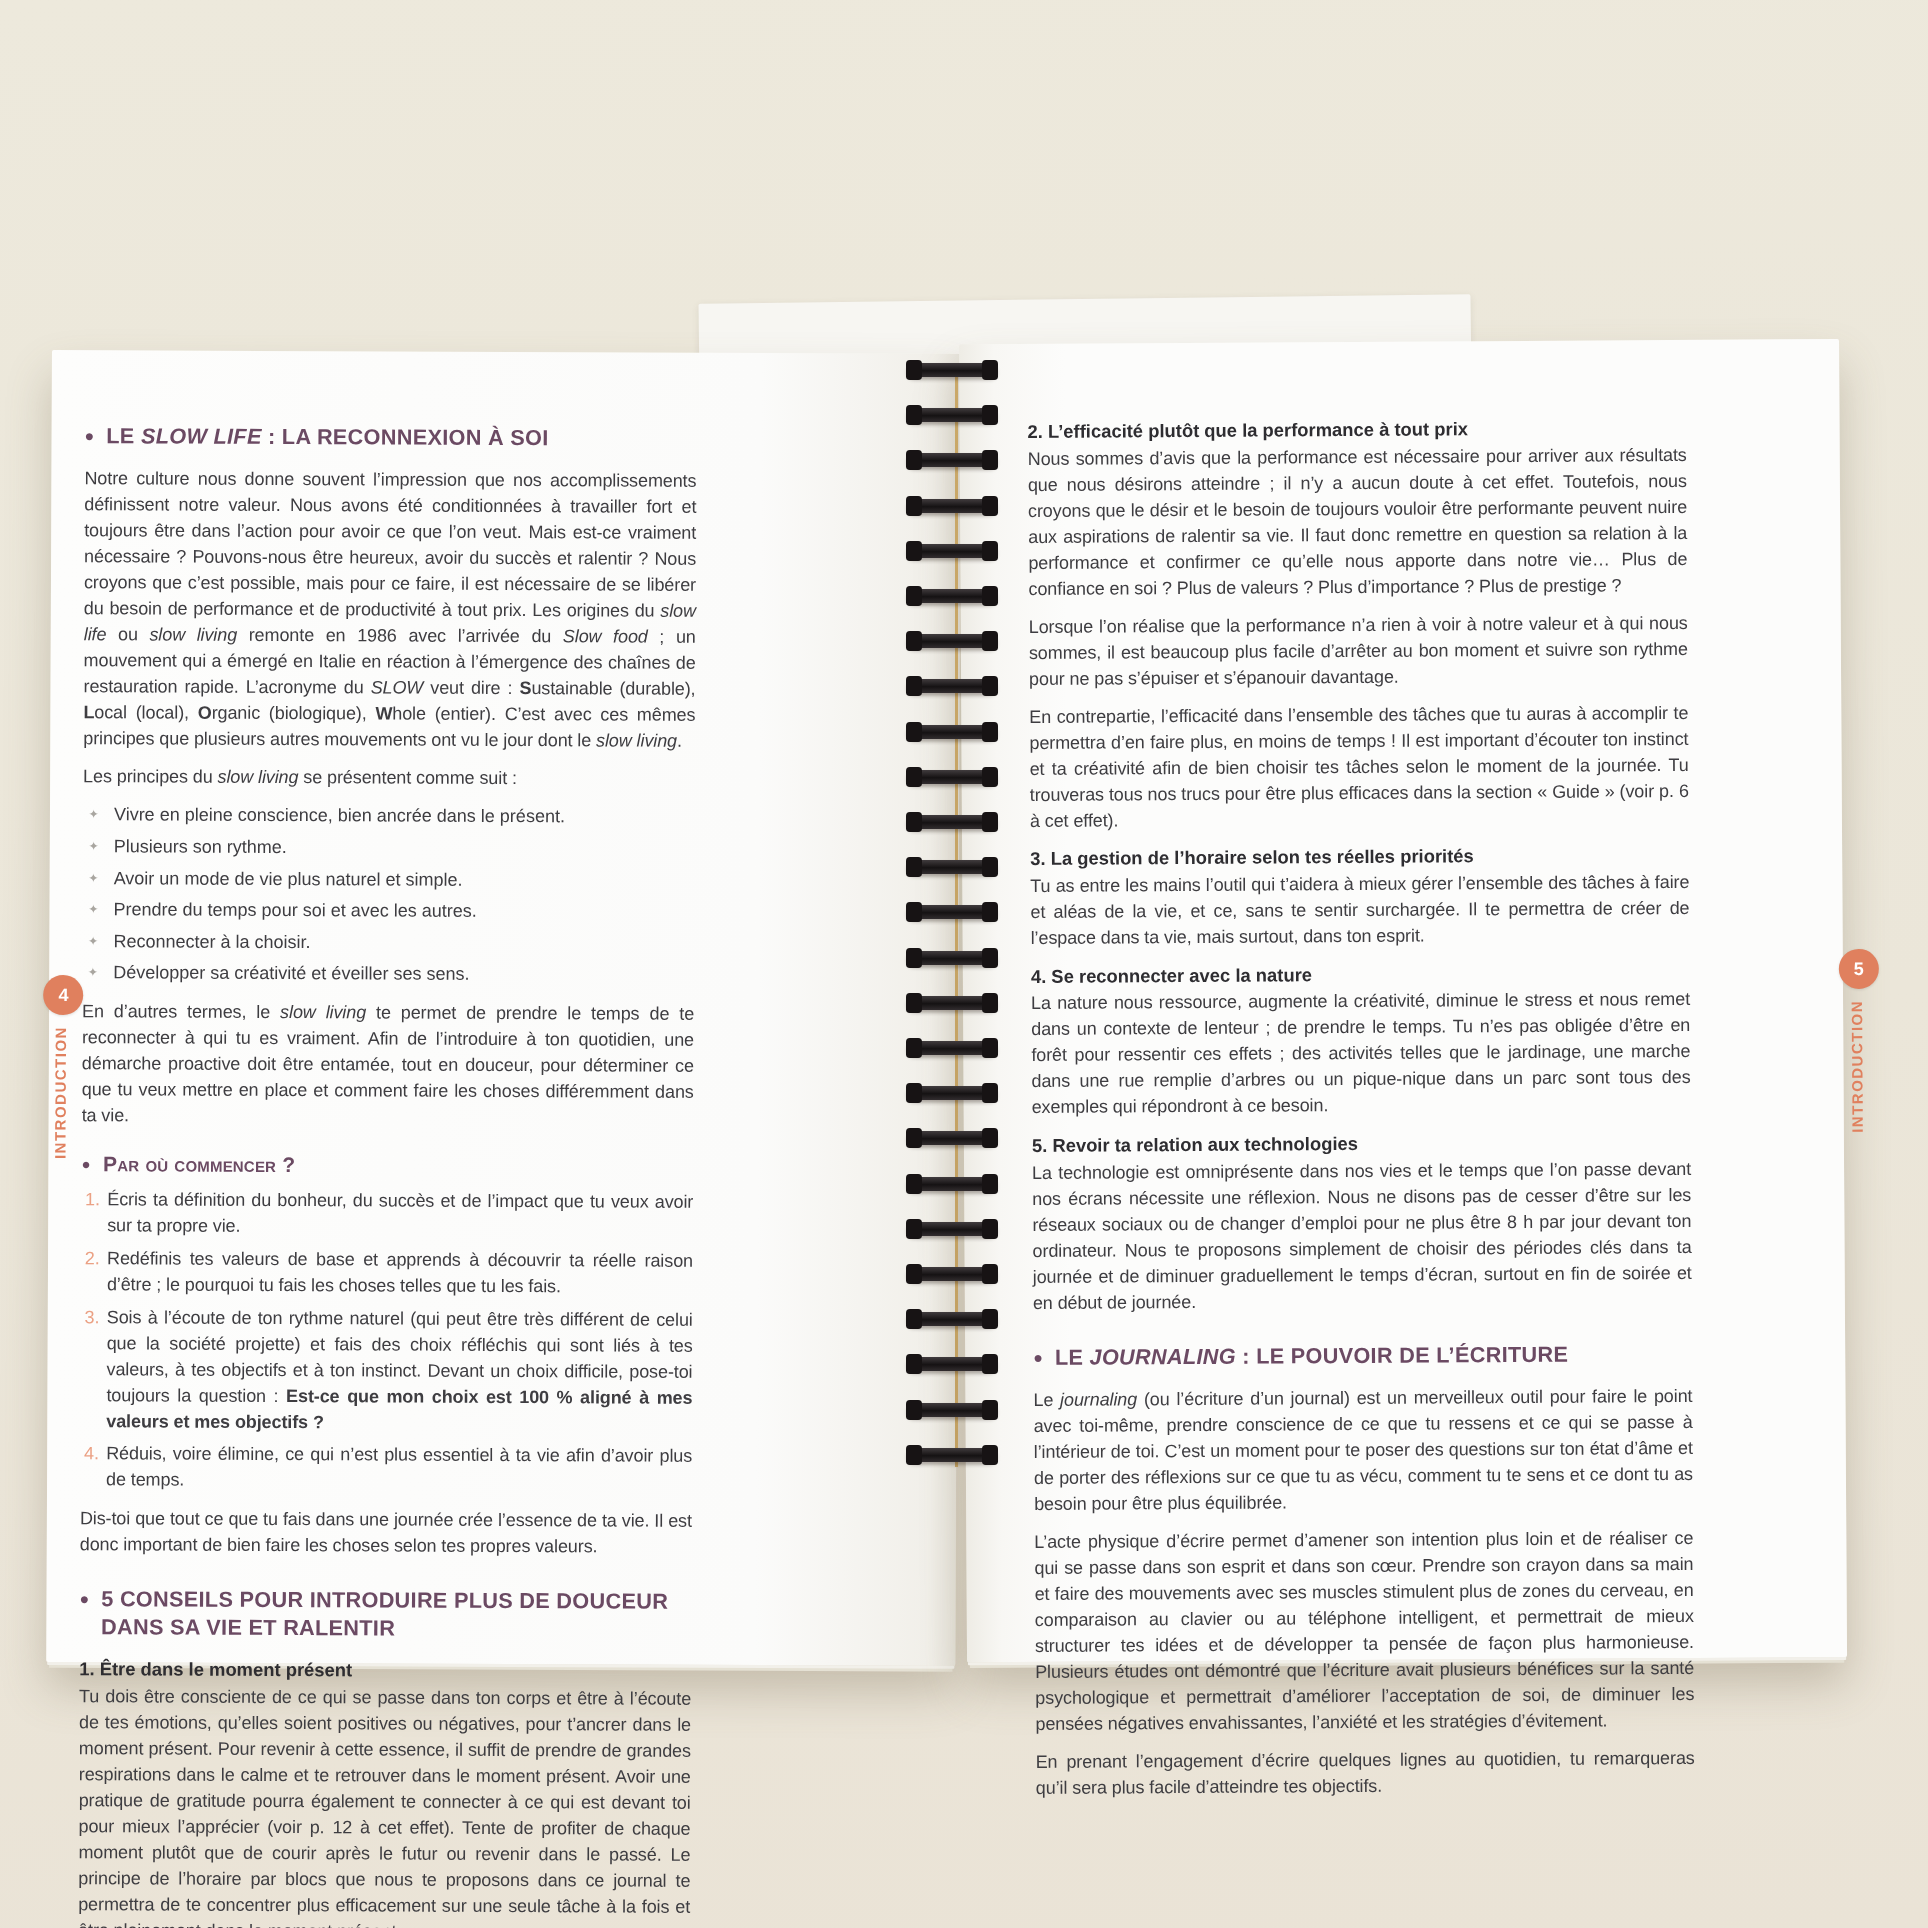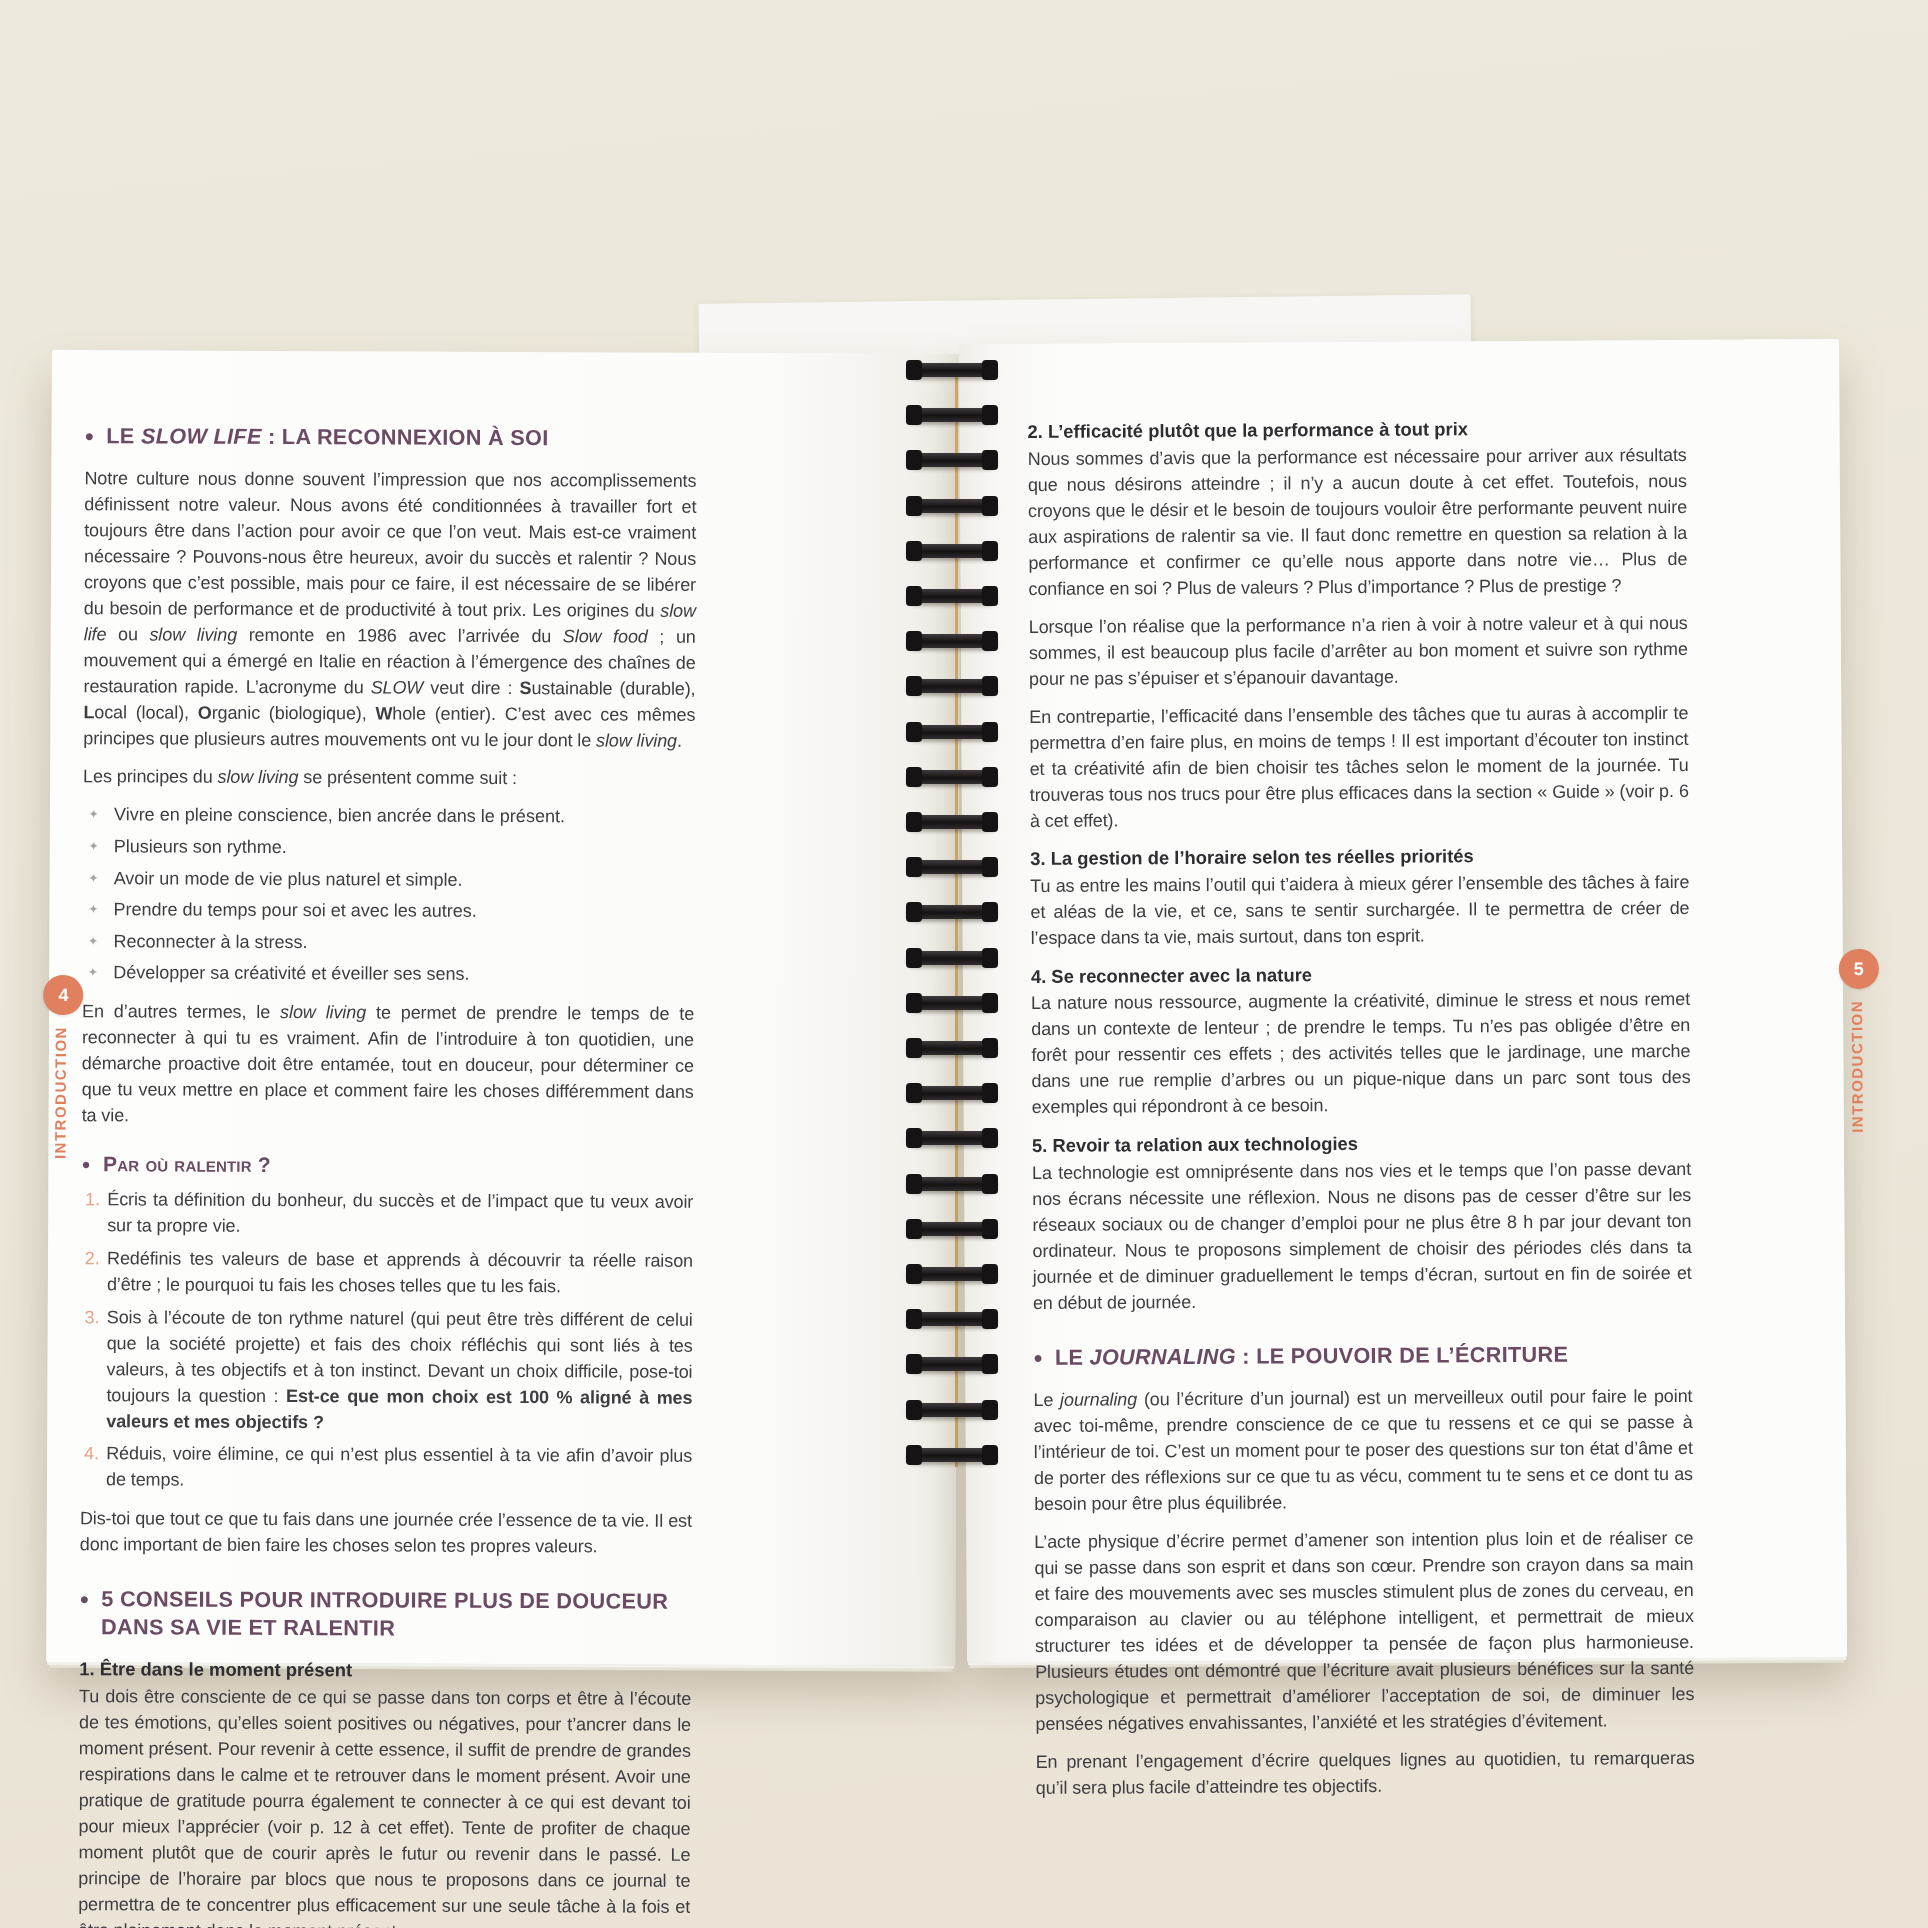--- a/index.html
+++ b/index.html
@@ -97,29 +97,29 @@
 
     <p>Notre culture nous donne souvent l’impression que nos accomplissements définissent notre valeur. Nous avons été conditionnées à travailler fort et toujours être dans l’action pour avoir ce que l’on veut. Mais est-ce vraiment nécessaire ? Pouvons-nous être heureux, avoir du succès et ralentir ? Nous croyons que c’est possible, mais pour ce faire, il est nécessaire de se libérer du besoin de performance et de productivité à tout prix. Les origines du <em>slow life</em> ou <em>slow living</em> remonte en 1986 avec l’arrivée du <em>Slow food</em> ; un mouvement qui a émergé en Italie en réaction à l’émergence des chaînes de restauration rapide. L’acronyme du <em>SLOW</em> veut dire : <strong>S</strong>ustainable (durable), <strong>L</strong>ocal (local), <strong>O</strong>rganic (biologique), <strong>W</strong>hole (entier). C’est avec ces mêmes principes que plusieurs autres mouvements ont vu le jour dont le <em>slow living</em>.</p>
 
     <p>Les principes du <em>slow living</em> se présentent comme suit :</p>
 
     <ul class="principles">
       <li><span class="marker">✦</span><span>Vivre en pleine conscience, bien ancrée dans le présent.</span></li>
       <li><span class="marker">✦</span><span>Plusieurs son rythme.</span></li>
       <li><span class="marker">✦</span><span>Avoir un mode de vie plus naturel et simple.</span></li>
       <li><span class="marker">✦</span><span>Prendre du temps pour soi et avec les autres.</span></li>
-      <li><span class="marker">✦</span><span>Reconnecter à la stress.</span></li>
+      <li><span class="marker">✦</span><span>Reconnecter à la choisir.</span></li>
       <li><span class="marker">✦</span><span>Développer sa créativité et éveiller ses sens.</span></li>
     </ul>
 
     <p>En d’autres termes, le <em>slow living</em> te permet de prendre le temps de te reconnecter à qui tu es vraiment. Afin de l’introduire à ton quotidien, une démarche proactive doit être entamée, tout en douceur, pour déterminer ce que tu veux mettre en place et comment faire les choses différemment dans ta vie.</p>
 
     <h2 class="smallcaps-heading">
       <span class="dot">●</span>
-      <span>Par où ralentir ?</span>
+      <span>Par où commencer ?</span>
     </h2>
 
     <ol class="steps">
       <li>
           <span class="num">1.</span>
           <span class="step-text">Écris ta définition du bonheur, du succès et de l’impact que tu veux avoir sur ta propre vie.</span>
         </li>
       <li>
           <span class="num">2.</span>
           <span class="step-text">Redéfinis tes valeurs de base et apprends à découvrir ta réelle raison d’être ; le pourquoi tu fais les choses telles que tu les fais.</span>

